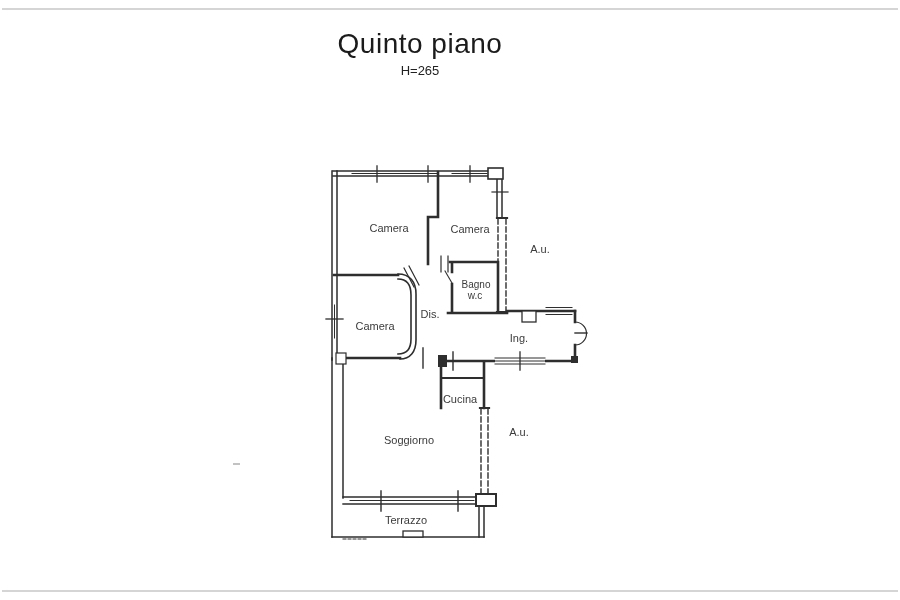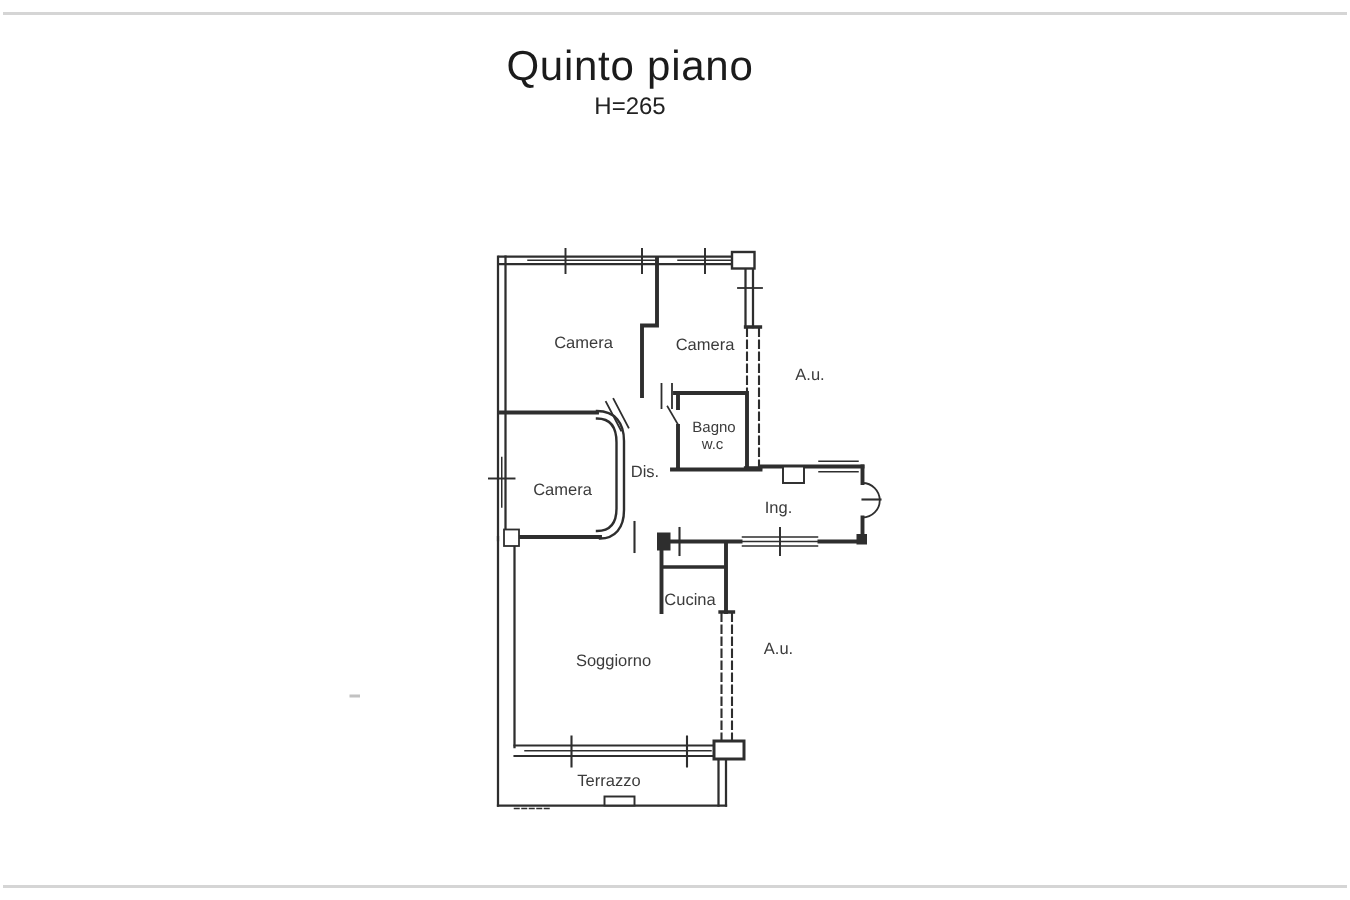--- a/index.html
+++ b/index.html
@@ -12,21 +12,21 @@
   }
   .titleblock{
     position:absolute;top:28px;left:0;width:840px;
     text-align:center;color:#161616;
   }
   .titleblock .main{
     font-size:28px;letter-spacing:0.5px;color:#1b1b1b;
     filter:blur(0.3px);
   }
   .titleblock .sub{
-    font-size:16px;margin-top:3px;color:#222;
+    font-size:13px;margin-top:3px;color:#222;
     filter:blur(0.3px);
   }
   svg.plan{position:absolute;left:0;top:0;}
   svg .ink{stroke:#2e2e2e;fill:none;stroke-linecap:square;}
   svg text{
     font-family:"Liberation Sans", sans-serif;
     fill:#3b3b3b;
   }
   .scanline{position:absolute;left:2px;width:896px;height:2px;background:#cbcbcb;opacity:.8;}
   .plan-wrap{filter:blur(0.32px);}

